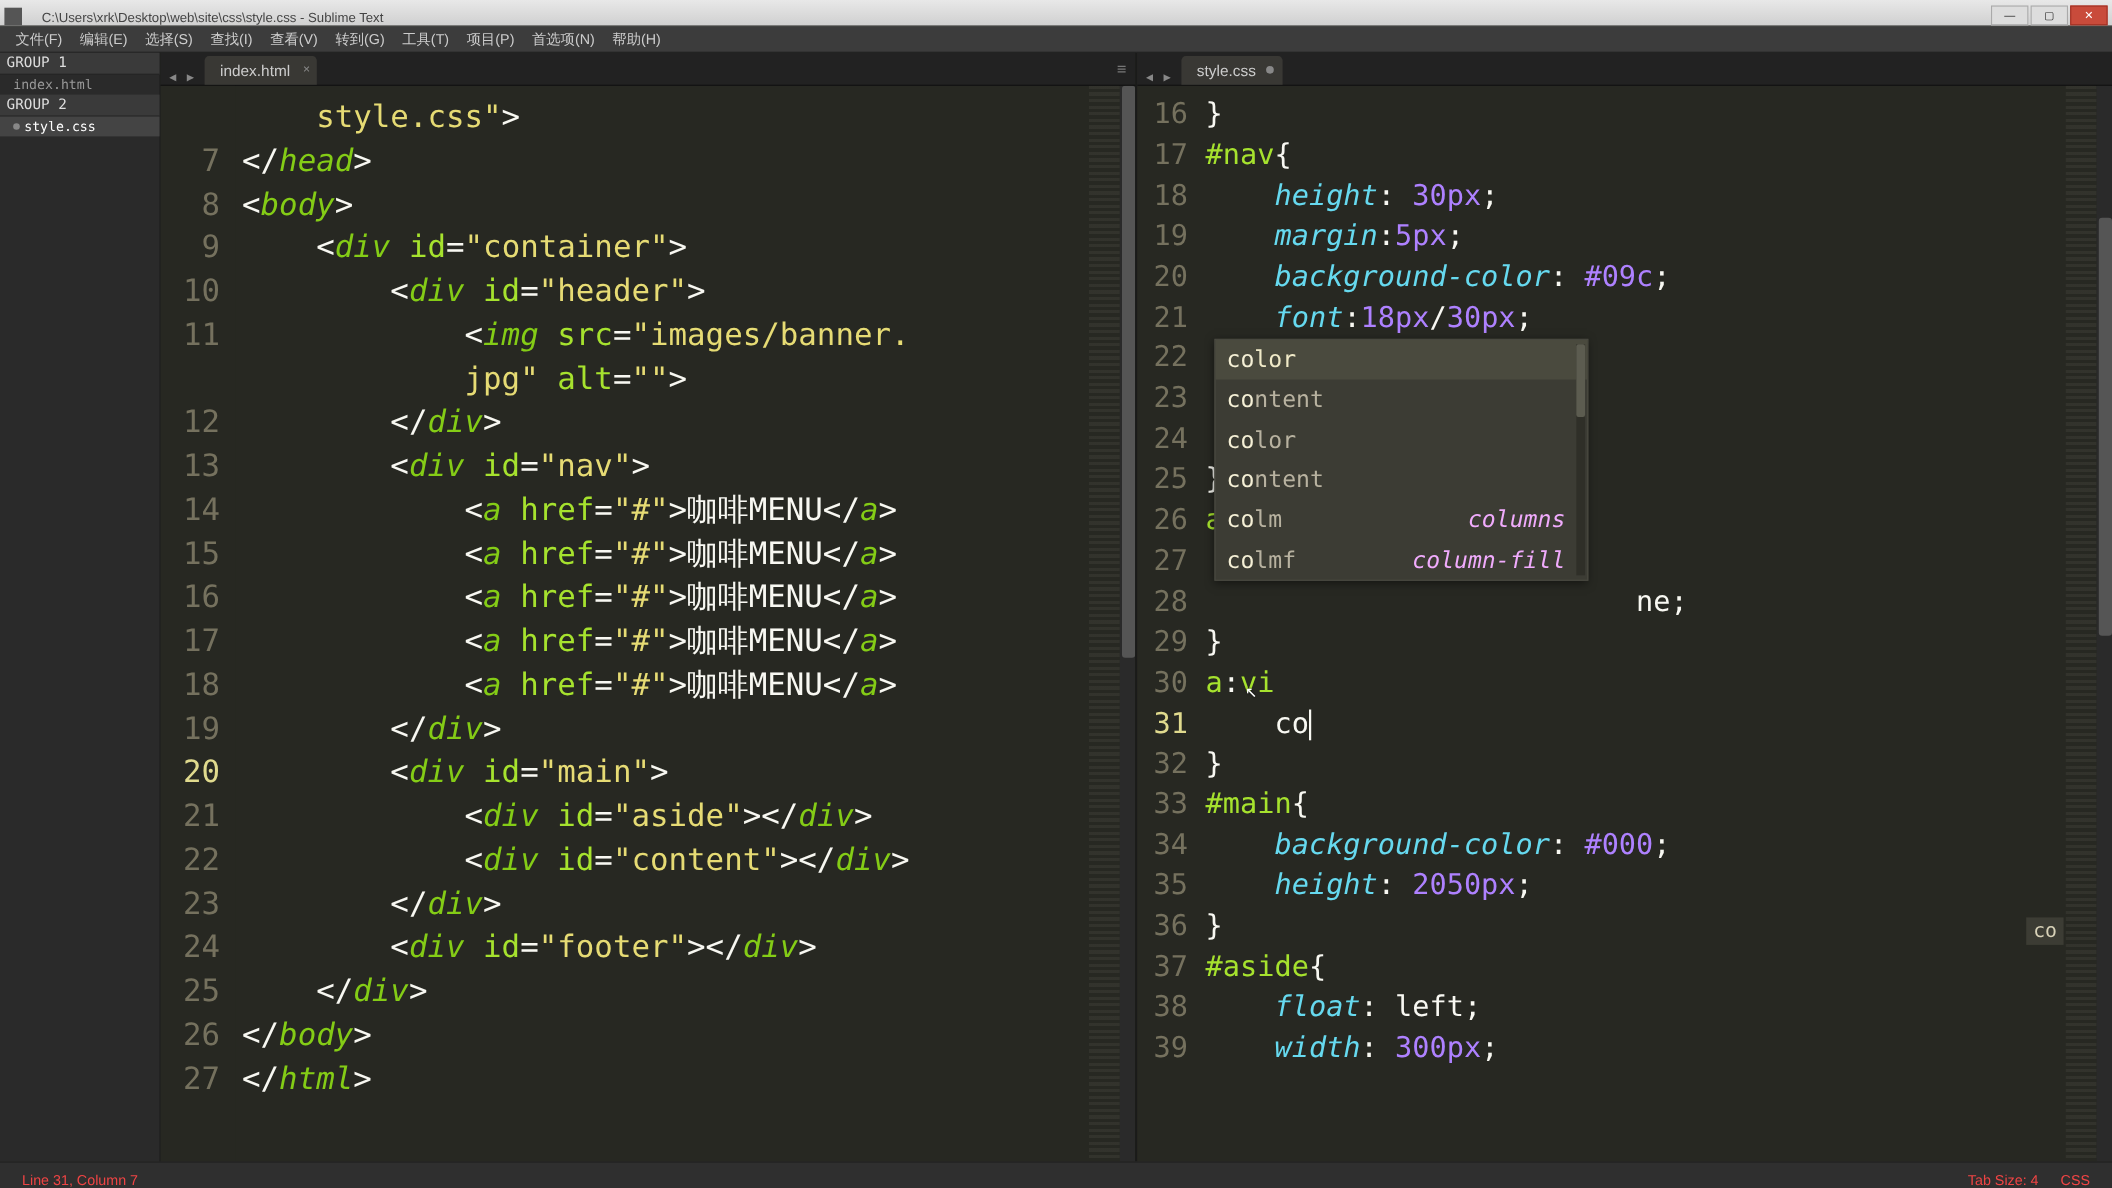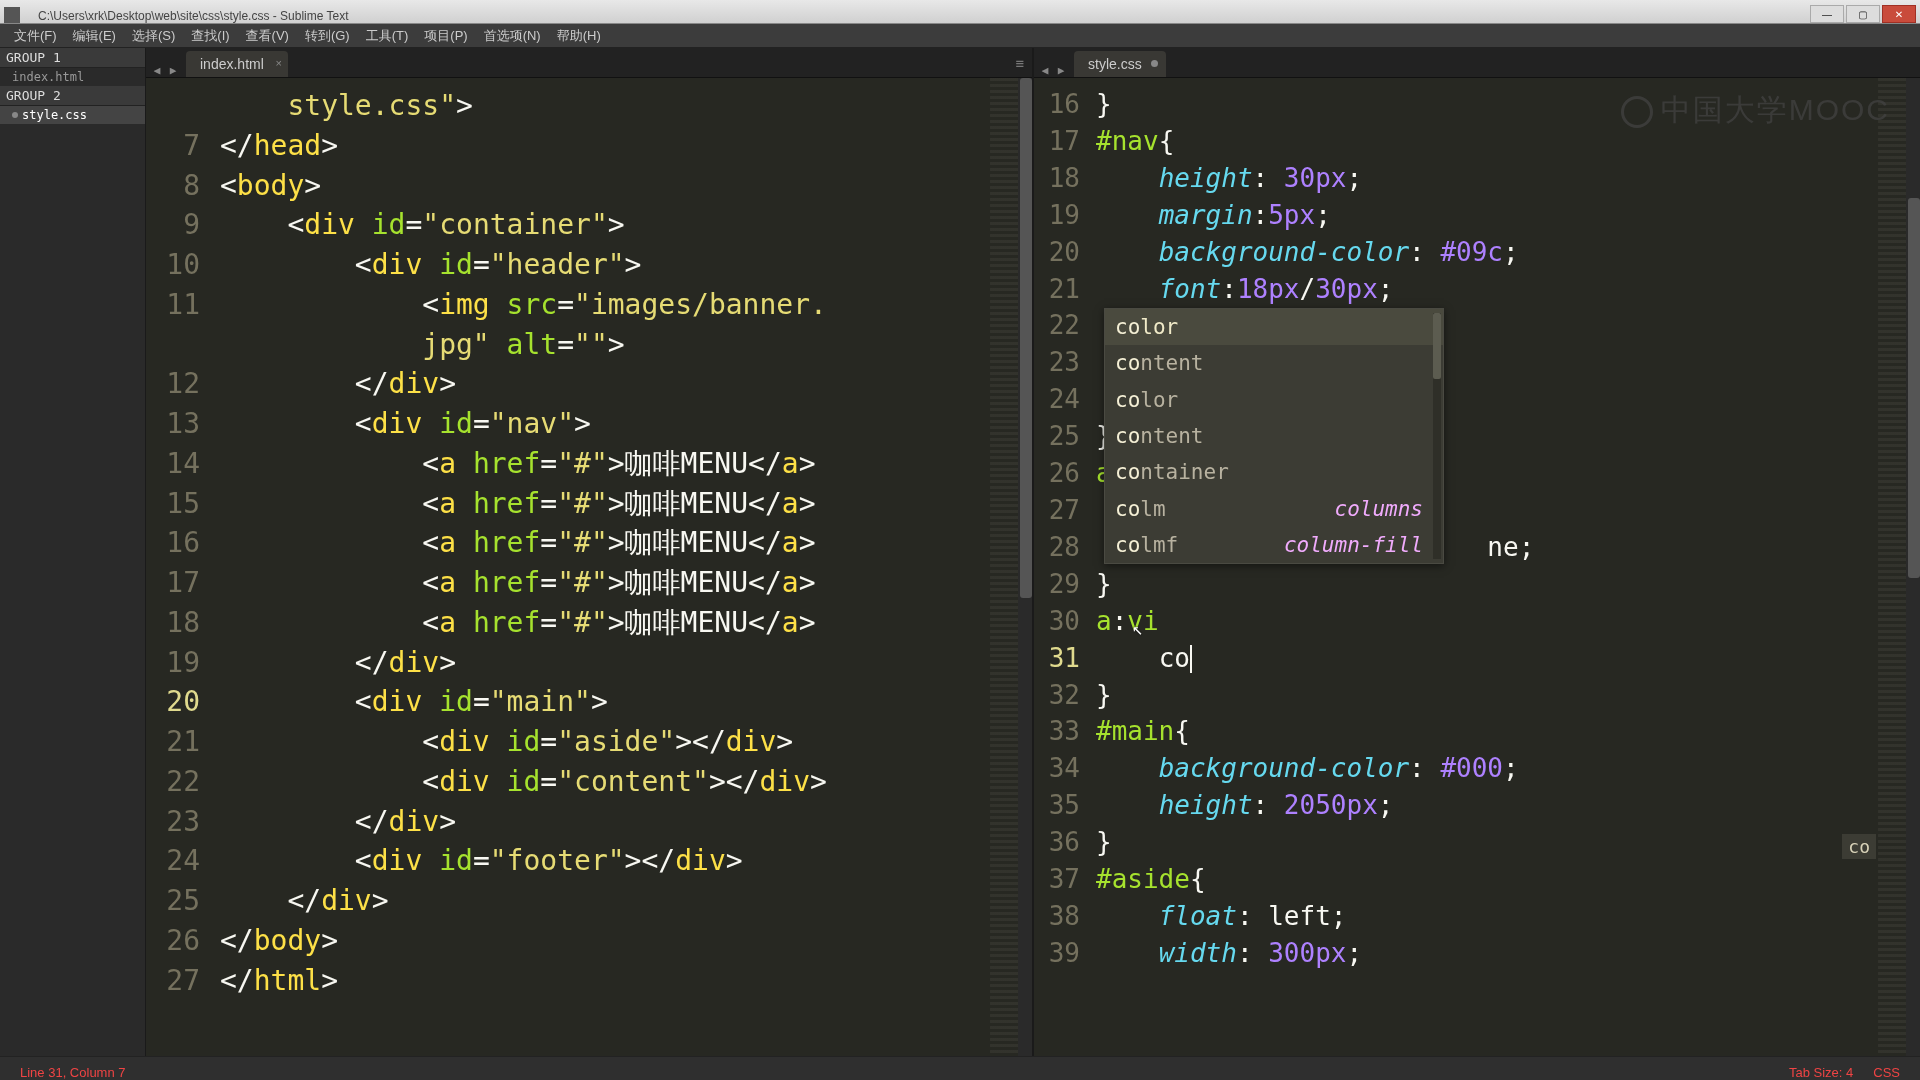--- a/index.html
+++ b/index.html
@@ -73,21 +73,21 @@
 .right .gutter { width:56px; font-size:26px; padding:8px 10px 8px 6px; }
 .right .code { font-size:26px; }
 .scrollbar { position:absolute; right:0; top:0; bottom:0; width:14px; background:#2a2a2a; }
 .scroll-thumb { position:absolute; right:0; width:12px; background:#555; border-radius:3px;}
 .minimap { position:absolute; right:14px; top:0; bottom:0; width:28px; background:repeating-linear-gradient(#3a3a33 0 3px,#272822 3px 6px); opacity:0.6;}
 .statusbar { position:absolute; bottom:0; left:0; right:0; height:24px; background:#2f2f2f; color:#ef4444; font-size:13px; display:flex; align-items:flex-end; padding:0 10px; font-family:Tahoma,sans-serif; border-top:1px solid #222;}
 .statusbar .seg { padding:0 10px; }
 .statusbar .right { margin-left:auto; display:flex; }
 
 .pun { color:#f8f8f2; }
-.tg { color:#fde047; }
+.tg { color:#84cc16;font-style:italic; }
 .an { color:#a6e22e; }
 .st { color:#e6db74; }
 .sel { color:#a6e22e; }
 .prop { color:#66d9ef; font-style:italic; }
 .num { color:#ae81ff; }
 .txt { color:#f8f8f2; }
 
 .autocomplete {
   position:absolute;
   background:#3c3c34;
@@ -234,42 +234,36 @@
             <span class="ln">37</span>
             <span class="ln">38</span>
             <span class="ln">39</span>
           </div>
         <div class="code" id="right-code"><div><span class="pun">}</span></div><div><span class="sel">#nav</span><span class="pun">{</span></div><div>    <span class="prop">height</span><span class="pun">:</span> <span class="num">30px</span><span class="pun">;</span></div><div>    <span class="prop">margin</span><span class="pun">:</span><span class="num">5px</span><span class="pun">;</span></div><div>    <span class="prop">background-color</span><span class="pun">:</span> <span class="num">#09c</span><span class="pun">;</span></div><div>    <span class="prop">font</span><span class="pun">:</span><span class="num">18px</span><span class="pun">/</span><span class="num">30px</span><span class="pun">;</span></div><div>    </div><div>                    <span class="pun">;</span></div><div>                   <span class="pun">;</span></div><div><span class="pun">}</span></div><div><span class="sel">a</span><span class="pun">:</span><span class="sel">li</span></div><div>    </div><div>                         <span class="txt">ne</span><span class="pun">;</span></div><div><span class="pun">}</span></div><div><span class="sel">a</span><span class="pun">:</span><span class="sel">vi</span></div><div class="active-bg">    <span class="txt">co</span><span class="cursor"></span></div><div><span class="pun">}</span></div><div><span class="sel">#main</span><span class="pun">{</span></div><div>    <span class="prop">background-color</span><span class="pun">:</span> <span class="num">#000</span><span class="pun">;</span></div><div>    <span class="prop">height</span><span class="pun">:</span> <span class="num">2050px</span><span class="pun">;</span></div><div><span class="pun">}</span></div><div><span class="sel">#aside</span><span class="pun">{</span></div><div>    <span class="prop">float</span><span class="pun">:</span> <span class="txt">left</span><span class="pun">;</span></div><div>    <span class="prop">width</span><span class="pun">:</span> <span class="num">300px</span><span class="pun">;</span></div></div>
         <div class="minimap"></div>
         <div class="scrollbar">
           <div class="scroll-thumb" style="top:120px; height:380px;"></div>
         </div>
 
-        <div class="watermark">
-          <span class="wml"></span><span>中国大学MOOC</span>
-        </div>
 
         <div class="autocomplete" id="ac" style="left:70px; top:230px; width:340px;">
           <div class="ac-scroll">
               <div class="ac-th"></div>
             </div>
         <div class="ac-row sel">
               <span><span class="ac-match">co</span>lor</span>
             </div>
             <div class="ac-row">
               <span><span class="ac-match">co</span>ntent</span>
             </div>
             <div class="ac-row">
               <span><span class="ac-match">co</span>lor</span>
             </div>
             <div class="ac-row">
               <span><span class="ac-match">co</span>ntent</span>
-            </div>
-            <div class="ac-row">
-              <span><span class="ac-match">co</span>ntainer</span>
             </div>
             <div class="ac-row">
               <span><span class="ac-match">co</span>lm</span>
               <span class="ac-meta">columns</span>
             </div>
             <div class="ac-row">
               <span><span class="ac-match">co</span>lmf</span>
               <span class="ac-meta">column-fill</span>
             </div>
           </div>

